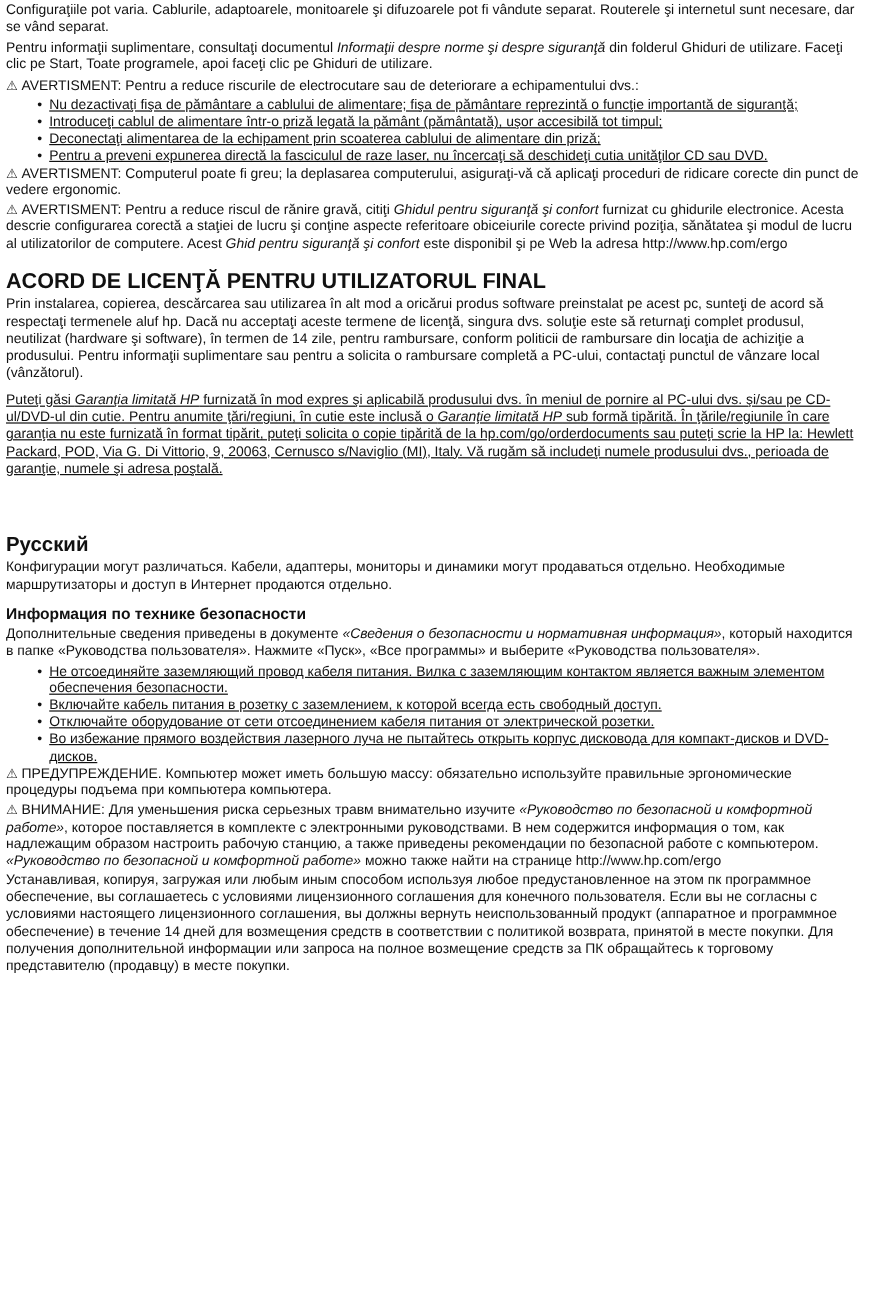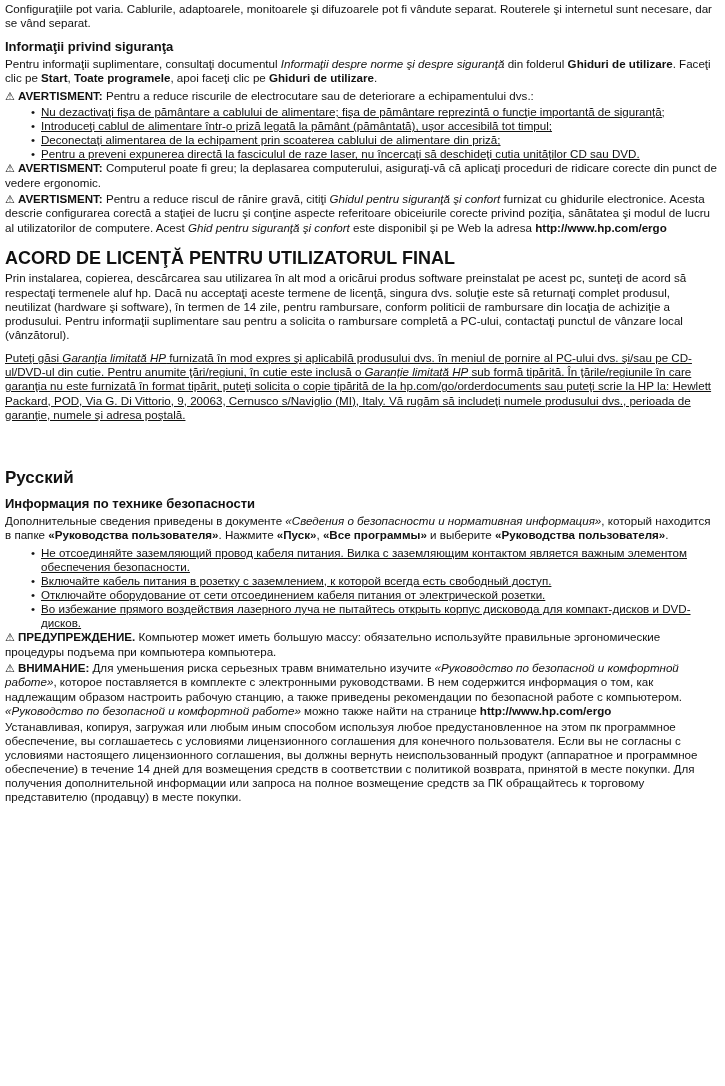--- a/index.html
+++ b/index.html
@@ -39,34 +39,33 @@
     font-size: 11px;
     margin-right: 3px;
   }
   .bullet {
     display: flex;
     padding-left: 26px;
     margin: 0;
   }
   .bullet .dot { flex: 0 0 10px; }
   .bullet .btxt { flex: 1 1 auto; text-decoration: underline; }
-  .b { font-weight: bold; margin-top: 16px; }
+  .b { font-weight: normal; margin-top: 16px; }
   .i { font-style: italic; }
   .section-ru { margin-top: 46px; }
 </style>
 </head>
 <body>
 
 <div class="page">
 
   <div class="section-ro">
 
     <p class="body"><span>Configuraţiile pot varia. Cablurile, adaptoarele, monitoarele şi difuzoarele pot fi vândute separat. Routerele şi internetul sunt necesare, dar se vând separat.</span></p>
 
-    <div class="sub-heading">Informaţii privind siguranţa</div>
 
     <p class="body"><span>Pentru informaţii suplimentare, consultaţi documentul </span><span class="i">Informaţii despre norme şi despre siguranţă</span><span> din folderul </span><span class="b">Ghiduri de utilizare</span><span>. Faceţi clic pe </span><span class="b">Start</span><span>, </span><span class="b">Toate programele</span><span>, apoi faceţi clic pe </span><span class="b">Ghiduri de utilizare</span><span>.</span></p>
 
     <p class="body warning"><span class="warn-icon">⚠</span><span class="btxt"><span class="b">AVERTISMENT:</span><span> Pentru a reduce riscurile de electrocutare sau de deteriorare a echipamentului dvs.:</span></span></p>
 
     <div class="bullet">
         <span class="dot">•</span>
         <span class="btxt"><span>Nu dezactivaţi fişa de pământare a cablului de alimentare; fişa de pământare reprezintă o funcţie importantă de siguranţă;</span></span>
       </div>
     <div class="bullet">
@@ -89,20 +88,21 @@
     <div class="eula-heading">ACORD DE LICENŢĂ PENTRU UTILIZATORUL FINAL</div>
 
     <p class="body"><span>Prin instalarea, copierea, descărcarea sau utilizarea în alt mod a oricărui produs software preinstalat pe acest pc, sunteţi de acord să respectaţi termenele aluf hp. Dacă nu acceptaţi aceste termene de licenţă, singura dvs. soluţie este să returnaţi complet produsul, neutilizat (hardware şi software), în termen de 14 zile, pentru rambursare, conform politicii de rambursare din locaţia de achiziţie a produsului. Pentru informaţii suplimentare sau pentru a solicita o rambursare completă a PC-ului, contactaţi punctul de vânzare local (vânzătorul).</span></p>
 
     <p class="body gap-top"><span>Puteţi găsi </span><span class="i">Garanţia limitată HP</span><span> furnizată în mod expres şi aplicabilă produsului dvs. în meniul de pornire al PC-ului dvs. şi/sau pe CD-ul/DVD-ul din cutie. Pentru anumite ţări/regiuni, în cutie este inclusă o </span><span class="i">Garanţie limitată HP</span><span> sub formă tipărită. În ţările/regiunile în care garanţia nu este furnizată în format tipărit, puteţi solicita o copie tipărită de la hp.com/go/orderdocuments sau puteţi scrie la HP la: Hewlett Packard, POD, Via G. Di Vittorio, 9, 20063, Cernusco s/Naviglio (MI), Italy. Vă rugăm să includeţi numele produsului dvs., perioada de garanţie, numele şi adresa poştală.</span></p>
   </div>
 
   <div class="section-ru">
     <div class="sec-title">Русский</div>
 
+    <p class="body"><span>Конфигурации могут различаться. Кабели, адаптеры, мониторы и динамики могут продаваться отдельно. Необходимые маршрутизаторы и доступ в Интернет продаются отдельно.</span></p>
 
     <div class="sub-heading">Информация по технике безопасности</div>
 
     <p class="body"><span>Дополнительные сведения приведены в документе </span><span class="i">«Сведения о безопасности и нормативная информация»</span><span>, который находится в папке </span><span class="b">«Руководства пользователя»</span><span>. Нажмите </span><span class="b">«Пуск»</span><span>, </span><span class="b">«Все программы»</span><span> и выберите </span><span class="b">«Руководства пользователя»</span><span>.</span></p>
 
 
     <div class="bullet">
         <span class="dot">•</span>
         <span class="btxt"><span>Не отсоединяйте заземляющий провод кабеля питания. Вилка с заземляющим контактом является важным элементом обеспечения безопасности.</span></span>
       </div>

